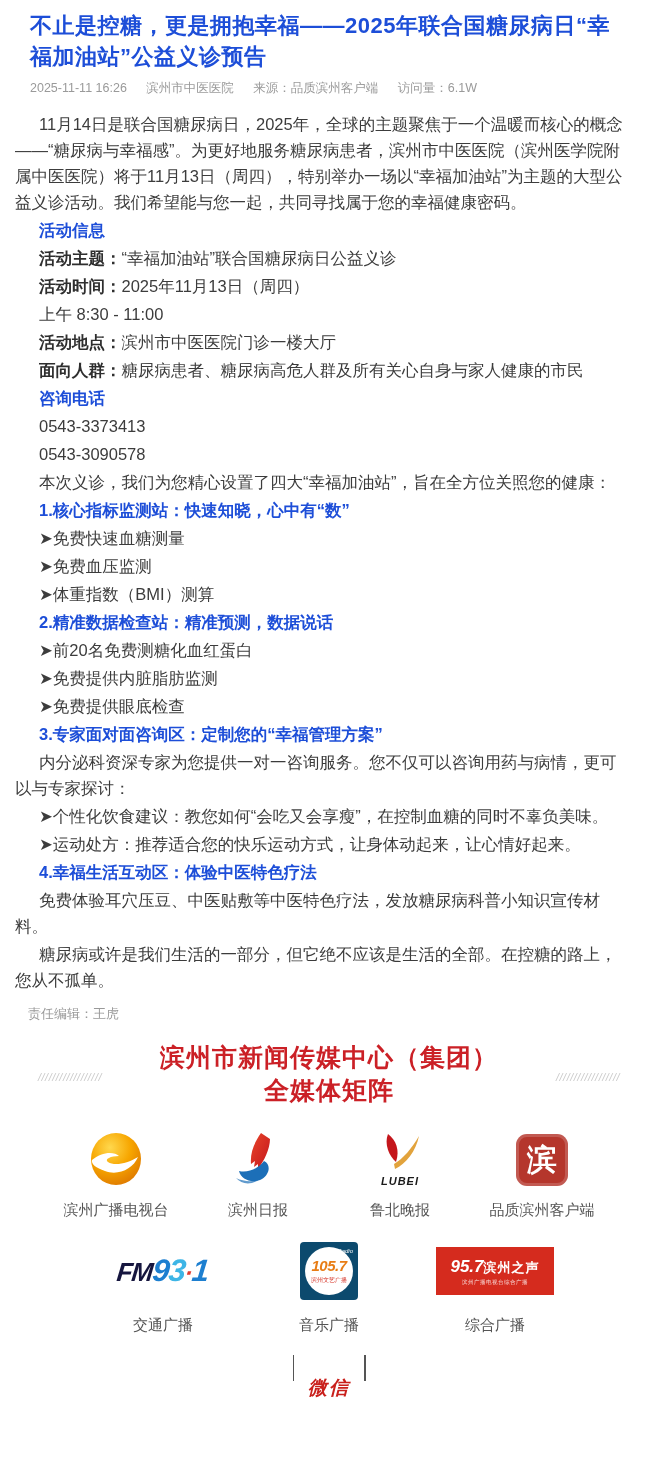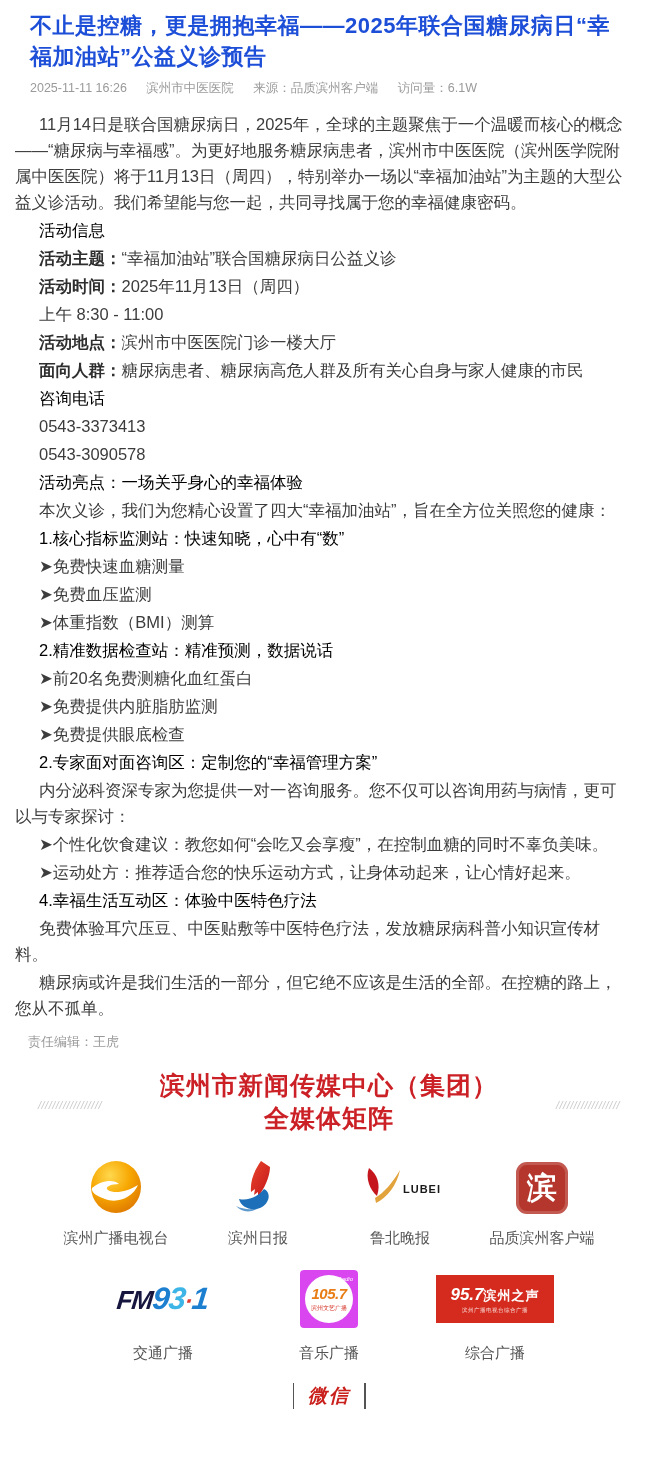--- a/index.html
+++ b/index.html
@@ -9,21 +9,21 @@
   
   .article-head{padding:10px 30px 0 30px;}
   h1.title{margin:0;font-size:22px;line-height:31px;font-weight:700;color:#1d4ed8;letter-spacing:.5px;}
   .meta{margin-top:8px;font-size:12.5px;color:#9a9a9a;white-space:nowrap;}
   .meta .mseg{margin-right:16px;}
   .meta .mlabel{margin-right:0;}
 
   
   .article-body{padding:14px 28px 0 15px;}
   .article-body p{margin:0 0 2px 0;font-size:16.5px;line-height:26px;color:#3c3c3c;text-indent:24px;}
-  .article-body p.p-bold{font-weight:400;color:#000000;}
+  .article-body p.p-bold{font-weight:700;color:#1d4ed8;}
   .article-body p strong{font-weight:700;color:#2e2e2e;}
 
   .editor{padding:10px 28px 0 28px;font-size:13px;color:#999;}
 
   
   .media-footer{margin-top:16px;position:relative;}
   .footer-head{position:relative;text-align:center;padding-top:2px;}
   .footer-title{font-size:25px;line-height:33px;font-weight:700;color:#cb2026;letter-spacing:1px;}
   .slashes{position:absolute;top:32px;font-size:11px;color:#c9c9c9;letter-spacing:.5px;font-style:italic;user-select:none;}
   .slashes.left{left:38px;}
@@ -38,37 +38,37 @@
   .logo-row.row2 .tile .logo-label{margin-top:16px;}
 
   
   .pz{width:52px;height:52px;background:#b5362c;border-radius:11px;color:#fff;display:flex;align-items:center;justify-content:center;font-size:30px;font-weight:700;box-shadow:inset 0 0 0 3px rgba(255,255,255,.18);}
   .fm931{font-style:italic;font-weight:700;font-size:31px;letter-spacing:-1px;transform:skewX(-6deg);white-space:nowrap;}
   .fm931 .fm{color:#16163f;font-size:26px;}
   .fm931 .c1{color:#1d7fd0;}
   .fm931 .c2{color:#3db5e6;}
   .fm931 .c3{color:#e03c31;font-size:24px;}
   .fm931 .c4{color:#1d7fd0;}
-  .m1057{width:58px;height:58px;background:#d946ef;border-radius:4px;display:flex;align-items:center;justify-content:center;position:relative;}
+  .m1057{width:58px;height:58px;background:#0c4a6e;border-radius:4px;display:flex;align-items:center;justify-content:center;position:relative;}
   .m1057 .disc{width:48px;height:48px;background:#fff;border-radius:50%;display:flex;flex-direction:column;align-items:center;justify-content:center;}
   .m1057 .num{font-size:15px;font-weight:900;font-style:italic;color:#e87d15;letter-spacing:-.5px;}
   .m1057 .sub{font-size:6px;color:#d42b1e;margin-top:2px;white-space:nowrap;}
   .m1057 .tag{position:absolute;top:6px;right:5px;font-size:6px;font-style:italic;color:#fff;}
   .v957{width:118px;height:48px;background:#d52b1e;display:flex;flex-direction:column;align-items:center;justify-content:center;color:#fff;}
   .v957 .main{display:flex;align-items:baseline;white-space:nowrap;}
   .v957 .num{font-size:17px;font-style:italic;font-weight:700;}
   .v957 .name{font-size:13px;font-weight:700;letter-spacing:1px;}
   .v957 .tiny{font-size:5.5px;opacity:.85;margin-top:2px;white-space:nowrap;letter-spacing:.5px;}
   .lubei-txt{font-size:11px;font-weight:700;color:#1a1a1a;letter-spacing:1px;margin-top:1px;}
-  .lubei-wrap{display:flex;flex-direction:row;align-items:center;}
+  .lubei-wrap{display:flex;flex-direction:column;align-items:center;font-style:italic;}
 
   
   .wechat-partial{margin-top:20px;display:flex;justify-content:center;align-items:flex-start;gap:14px;height:40px;}
   .wechat-partial .vbar{width:1.5px;height:26px;background:#555;}
-  .wechat-partial .wx{font-size:19px;font-weight:700;color:#c9201c;font-style:italic;letter-spacing:2px;}
+  .wechat-partial .wx{font-size:19px;font-weight:700;color:#c9201c;font-style:italic;letter-spacing:2px;margin-top:20px;}
 </style>
 </head>
 <body>
 
 <div class="page">
 
   <div class="article-head">
     <h1 class="title">不止是控糖，更是拥抱幸福——2025年联合国糖尿病日“幸福加油站”公益义诊预告</h1>
     <div class="meta">
       <span class="mseg">2025-11-11 16:26</span>
@@ -82,31 +82,30 @@
       <p class="p-indent">11月14日是联合国糖尿病日，2025年，全球的主题聚焦于一个温暖而核心的概念——“糖尿病与幸福感”。为更好地服务糖尿病患者，滨州市中医医院（滨州医学院附属中医医院）将于11月13日（周四），特别举办一场以“幸福加油站”为主题的大型公益义诊活动。我们希望能与您一起，共同寻找属于您的幸福健康密码。</p>
       <p class="p-bold">活动信息</p>
       <p class="p-label"><strong>活动主题：</strong>“幸福加油站”联合国糖尿病日公益义诊</p>
       <p class="p-label"><strong>活动时间：</strong>2025年11月13日（周四）</p>
       <p class="p-plain">上午 8:30 - 11:00</p>
       <p class="p-label"><strong>活动地点：</strong>滨州市中医医院门诊一楼大厅</p>
       <p class="p-label"><strong>面向人群：</strong>糖尿病患者、糖尿病高危人群及所有关心自身与家人健康的市民</p>
       <p class="p-bold">咨询电话</p>
       <p class="p-plain">0543-3373413</p>
       <p class="p-plain">0543-3090578</p>
-      <p class="p-bold">活动亮点：一场关乎身心的幸福体验</p>
       <p class="p-indent">本次义诊，我们为您精心设置了四大“幸福加油站”，旨在全方位关照您的健康：</p>
       <p class="p-bold">1.核心指标监测站：快速知晓，心中有“数”</p>
       <p class="p-bullet">➤免费快速血糖测量</p>
       <p class="p-bullet">➤免费血压监测</p>
       <p class="p-bullet">➤体重指数（BMI）测算</p>
       <p class="p-bold">2.精准数据检查站：精准预测，数据说话</p>
       <p class="p-bullet">➤前20名免费测糖化血红蛋白</p>
       <p class="p-bullet">➤免费提供内脏脂肪监测</p>
       <p class="p-bullet">➤免费提供眼底检查</p>
-      <p class="p-bold">2.专家面对面咨询区：定制您的“幸福管理方案”</p>
+      <p class="p-bold">3.专家面对面咨询区：定制您的“幸福管理方案”</p>
       <p class="p-indent">内分泌科资深专家为您提供一对一咨询服务。您不仅可以咨询用药与病情，更可以与专家探讨：</p>
       <p class="p-bullet">➤个性化饮食建议：教您如何“会吃又会享瘦”，在控制血糖的同时不辜负美味。</p>
       <p class="p-bullet">➤运动处方：推荐适合您的快乐运动方式，让身体动起来，让心情好起来。</p>
       <p class="p-bold">4.幸福生活互动区：体验中医特色疗法</p>
       <p class="p-indent">免费体验耳穴压豆、中医贴敷等中医特色疗法，发放糖尿病科普小知识宣传材料。</p>
       <p class="p-indent">糖尿病或许是我们生活的一部分，但它绝不应该是生活的全部。在控糖的路上，您从不孤单。</p>
     </div>
 
   <div class="editor">
     <span>责任编辑：</span><span>王虎</span>

